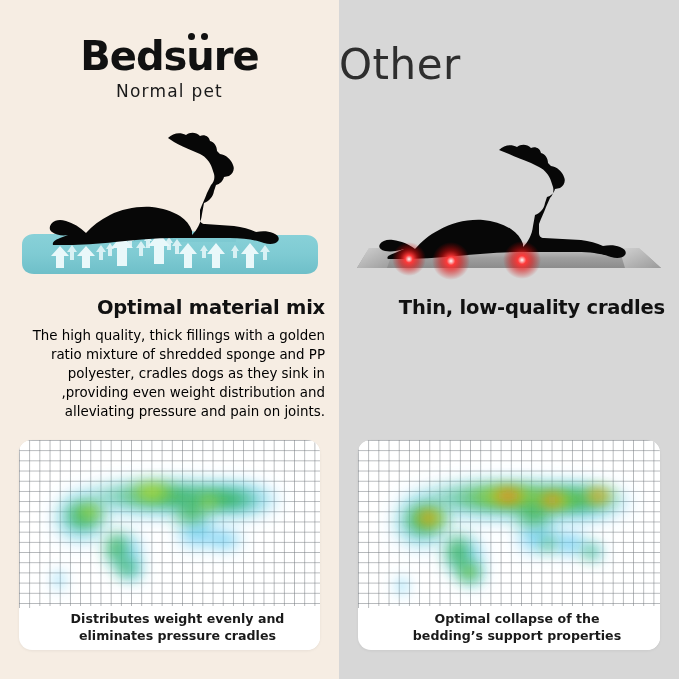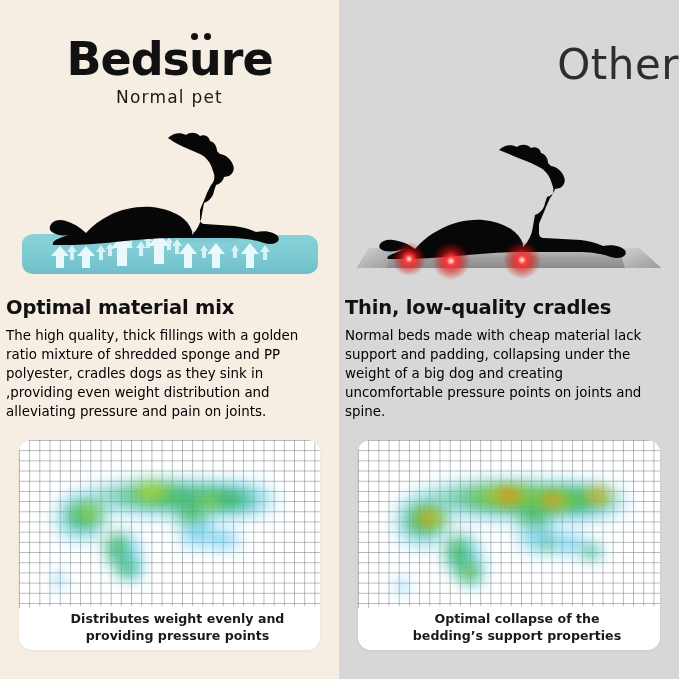--- a/index.html
+++ b/index.html
@@ -11,46 +11,46 @@
   .board{position:relative;width:679px;height:679px;display:flex;}
 
   .panel{position:relative;height:679px;box-sizing:border-box;}
   .panel-left{width:339px;background:#F6EDE3;}
   .panel-right{width:340px;background:#D7D7D7;}
 
   
   .brand-wrap{position:absolute;left:0;right:0;top:36px;text-align:center;}
   .brand{
     font-family:"DejaVu Sans", sans-serif;
-    font-weight:700;font-size:46px;letter-spacing:-1px;color:#111111;
+    font-weight:700;font-size:40px;letter-spacing:-1px;color:#111111;
     line-height:1;position:relative;display:inline-block;
   }
   .brand .u-dots{position:relative;display:inline-block;}
   .brand .u-dots .dot{
     position:absolute;width:7px;height:7px;border-radius:50%;background:#111;
     top:-3px;
   }
   .brand .u-dots .dot.d1{left:2px;}
   .brand .u-dots .dot.d2{left:15px;}
   .tagline{
     margin-top:5px;font-family:"DejaVu Sans", sans-serif;
     font-size:17px;font-weight:400;color:#1a1a1a;letter-spacing:1.2px;
   }
   .other-title{
-    position:absolute;left:0;right:0;top:40px;text-align:right;
+    position:absolute;left:0;right:0;top:40px;text-align:left;
     font-family:"DejaVu Sans", sans-serif;
     font-size:42px;font-weight:400;color:#2e2e2e;letter-spacing:0.5px;
   }
 
   
   .illo{position:absolute;left:0;right:0;top:128px;height:160px;}
   .illo svg{display:block;width:100%;height:100%;}
 
   
-  .copy{position:absolute;left:6px;right:14px;top:296px;text-align:left;}
+  .copy{position:absolute;left:20px;right:14px;top:296px;text-align:right;}
   .copy h3{
     margin:0 0 7px 0;font-size:19.5px;font-weight:700;color:#111;
     font-family:"DejaVu Sans", sans-serif;letter-spacing:-0.2px;
   }
   .copy p{
     margin:0;font-size:13.4px;line-height:1.42;color:#000000;
     font-family:"DejaVu Sans", sans-serif;
   }
 
   
@@ -214,21 +214,21 @@
           <g filter="url(#blurL)">
             <ellipse cx="133" cy="52" rx="24" ry="12" fill="url(#ylL)"></ellipse>
             <ellipse cx="70" cy="72" rx="15" ry="8" fill="url(#ylL)"></ellipse>
             <ellipse cx="190" cy="62" rx="12" ry="7" fill="url(#ylL)"></ellipse>
           </g>
         </svg>
       </div>
       <div class="heatcaption">
         <span>
           <span>Distributes weight evenly and</span><br>
-          <span>providing pressure points</span>
+          <span>eliminates pressure cradles</span>
         </span>
       </div>
     </div>
   </div>
 
   <div class="panel panel-right" style="background: rgb(215, 215, 215);">
 
     <div class="other-title">Other</div>
 
     <div class="illo">
@@ -280,21 +280,20 @@
         <g>
           <circle cx="70" cy="131" r="17" fill="url(#hot)"></circle>
           <circle cx="112" cy="133" r="19" fill="url(#hot)"></circle>
           <circle cx="183" cy="132" r="19" fill="url(#hot)"></circle>
         </g>
       </svg>
     </div>
 
     <div class="copy">
       <h3>Thin, low-quality cradles</h3>
-      <p>Normal beds made with cheap material lack support and padding, collapsing under the weight of a big dog and creating uncomfortable pressure points on joints and spine.</p>
     </div>
 
     <div class="heatcard">
       <div class="grid"></div>
       <div class="heat">
         <svg viewBox="0 0 302 168" preserveAspectRatio="none">
           <defs>
             <filter id="blurR" x="-30%" y="-30%" width="160%" height="160%">
               <feGaussianBlur stdDeviation="7"></feGaussianBlur>
             </filter>

